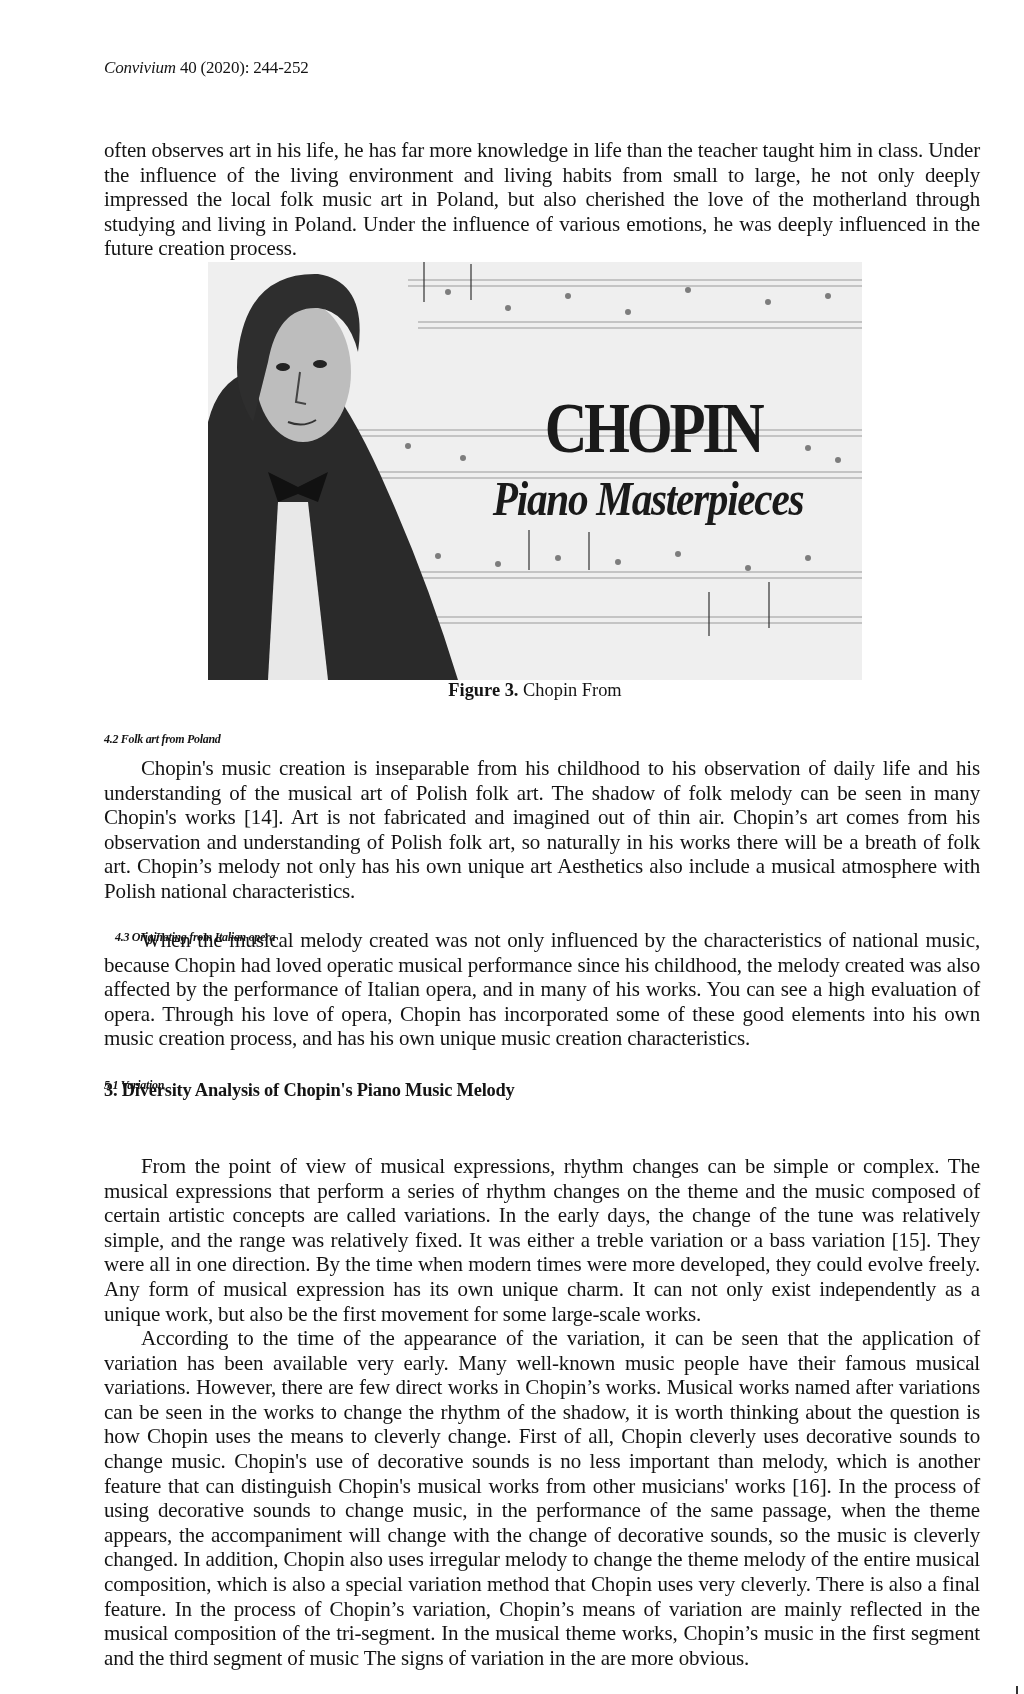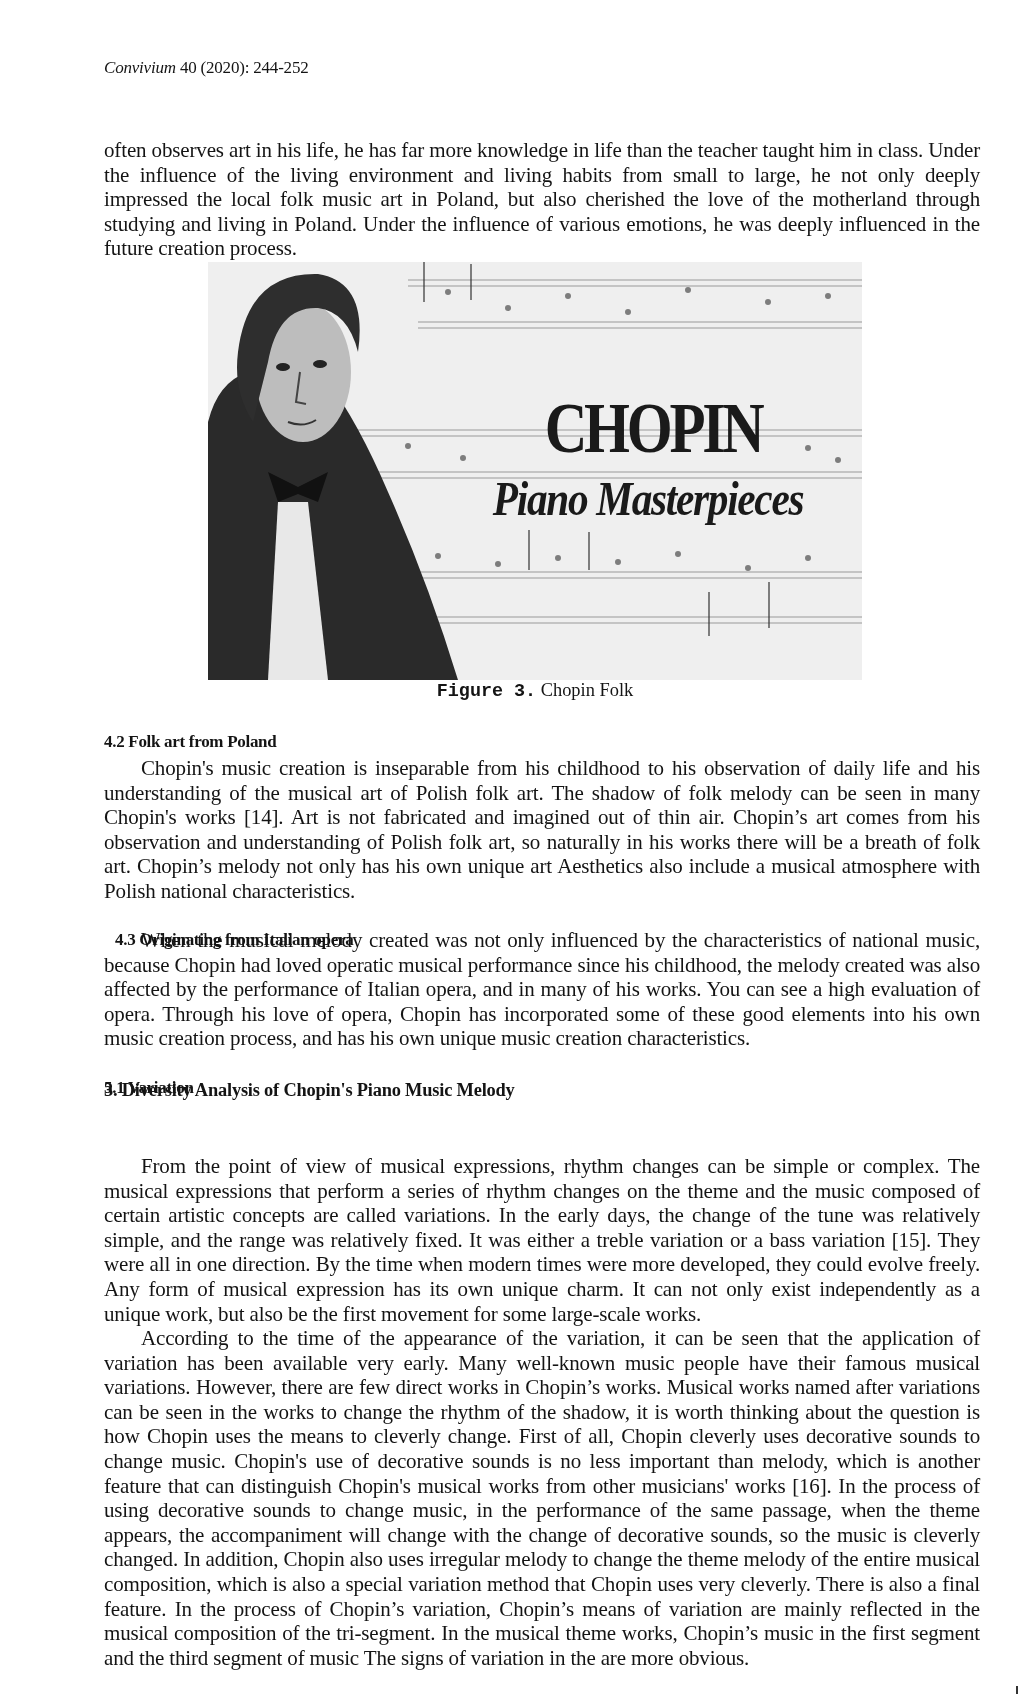--- a/index.html
+++ b/index.html
@@ -12,22 +12,22 @@
       font-size: 17px; letter-spacing: -0.2px;
     }
     .running-head i { font-style: italic; }
     .para {
       position: absolute; left: 104px; width: 876px;
       font-size: 21px; line-height: 24.6px; text-align: justify;
       letter-spacing: -0.15px;
     }
     .para.indent { text-indent: 37px; }
     .subhead {
-      position: absolute; left: 104px; font-size: 17px;
-      font-weight: bold; letter-spacing: -0.3px;
+      position: absolute; left: 104px; font-size: 12px;
+      font-weight: bold; font-style: italic; letter-spacing: -0.3px;
     }
     .sechead {
       position: absolute; left: 104px; font-size: 18.4px; font-weight: bold;
       letter-spacing: -0.2px;
     }
     .figure {
       position: absolute; left: 208px; top: 262px; width: 654px; height: 418px;
       background: #fde047; overflow: hidden;
     }
     .figure svg { position: absolute; left: 0; top: 0; }
@@ -40,21 +40,21 @@
     .fig-subtitle {
       position: absolute; left: 220px; top: 212px; width: 440px; text-align: center;
       font-family: "Liberation Serif", serif; font-weight: bold; font-style: italic;
       color: #1a1a1a; font-size: 48px; line-height: 50px; letter-spacing: -1.5px;
       transform: scaleX(0.86); transform-origin: center;
     }
     .caption {
       position: absolute; left: 0; top: 680px; width: 1070px; text-align: center;
       font-size: 18.4px;
     }
-    .caption b { font-weight: bold; font-family: Liberation Mono, monospace; }
+    .caption b { font-weight: bold; }
     .page-mark {
       position: absolute; left: 1016px; top: 1686px; width: 2px; height: 8px; background: #333;
     }
   </style>
 </head>
 <body>
 
 <div class="running-head">
   <i>Convivium</i><span> 40 (2020): 244-252</span>
 </div>
@@ -116,21 +116,21 @@
       <ellipse cx="112" cy="102" rx="7" ry="4" fill="#222"></ellipse>
       <path d="M92 110 L88 140 L98 142" stroke="#444" stroke-width="2" fill="none"></path>
       <path d="M80 160 Q95 166 108 158" stroke="#333" stroke-width="2" fill="none"></path>
     </g>
   </svg>
   <div class="fig-title">CHOPIN</div>
   <div class="fig-subtitle">Piano Masterpieces</div>
 </div>
 
 <div class="caption">
-  <b>Figure 3.</b><span> Chopin Folk</span>
+  <b>Figure 3.</b><span> Chopin From</span>
 </div>
 
 <div class="subhead" style="top:732px;">4.2 Folk art from Poland</div>
 <div class="para indent" style="top:756px;">Chopin's music creation is inseparable from his childhood to his observation of daily life and his understanding of the musical art of Polish folk art. The shadow of folk melody can be seen in many Chopin's works [14]. Art is not fabricated and imagined out of thin air. Chopin’s art comes from his observation and understanding of Polish folk art, so naturally in his works there will be a breath of folk art. Chopin’s melody not only has his own unique art Aesthetics also include a musical atmosphere with Polish national characteristics.</div>
 
 <div class="subhead" style="top:930px;margin-left:11px;">4.3 Originating from Italian opera</div>
 <div class="para indent" style="top:928px;">When the musical melody created was not only influenced by the characteristics of national music, because Chopin had loved operatic musical performance since his childhood, the melody created was also affected by the performance of Italian opera, and in many of his works. You can see a high evaluation of opera. Through his love of opera, Chopin has incorporated some of these good elements into his own music creation process, and has his own unique music creation characteristics.</div>
 
 <div class="sechead" style="top:1080px;">3. Diversity Analysis of Chopin's Piano Music Melody</div>
 

